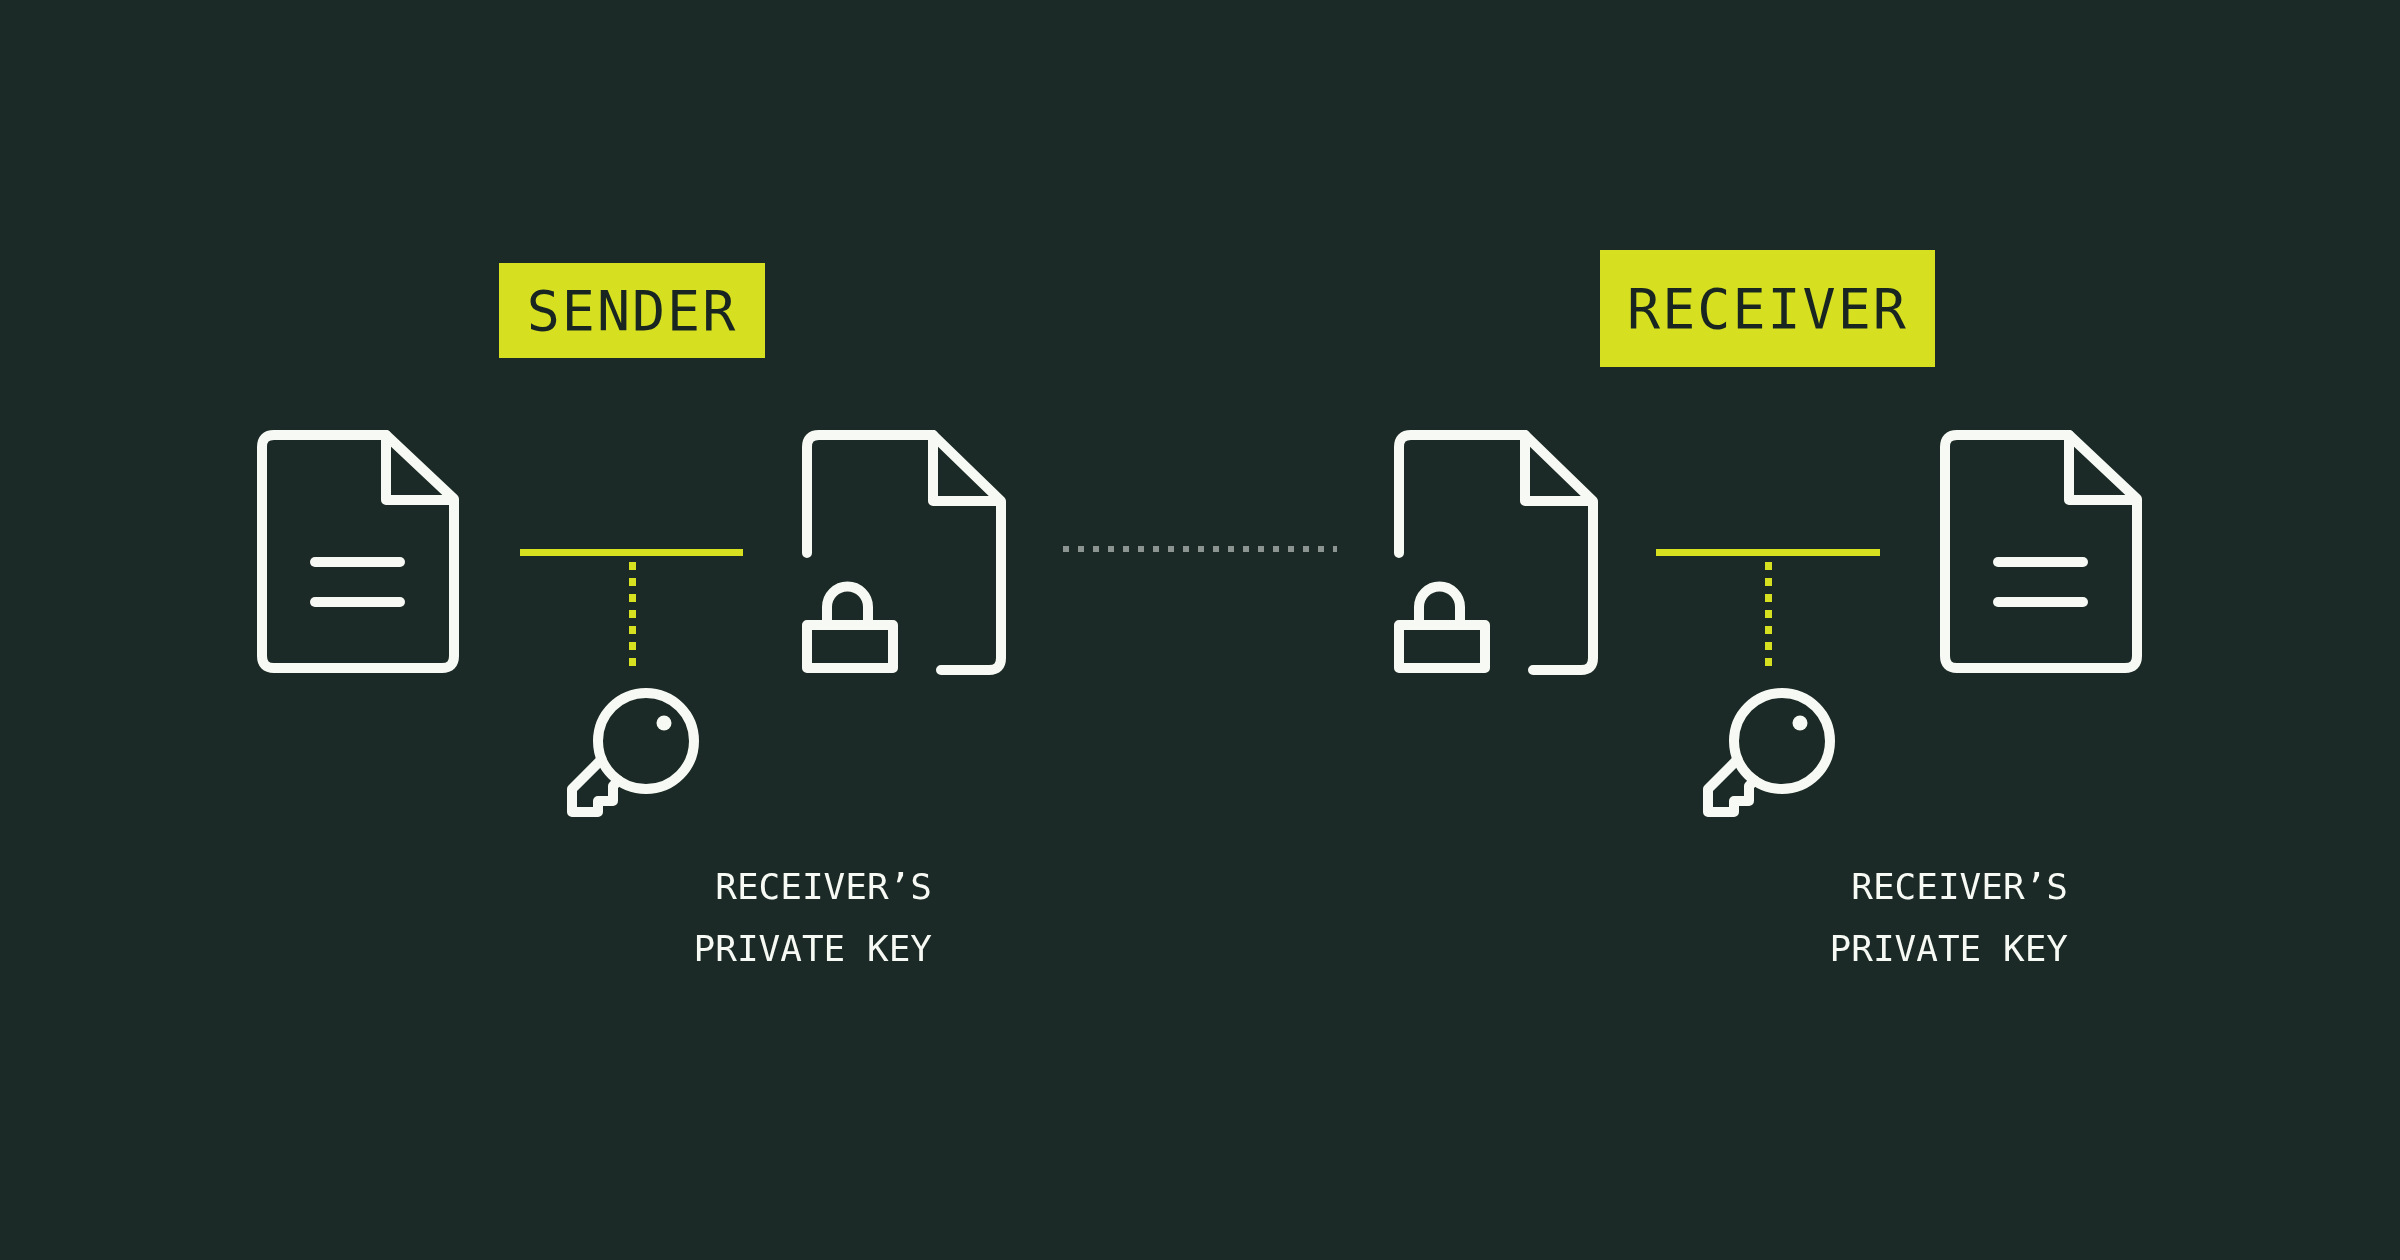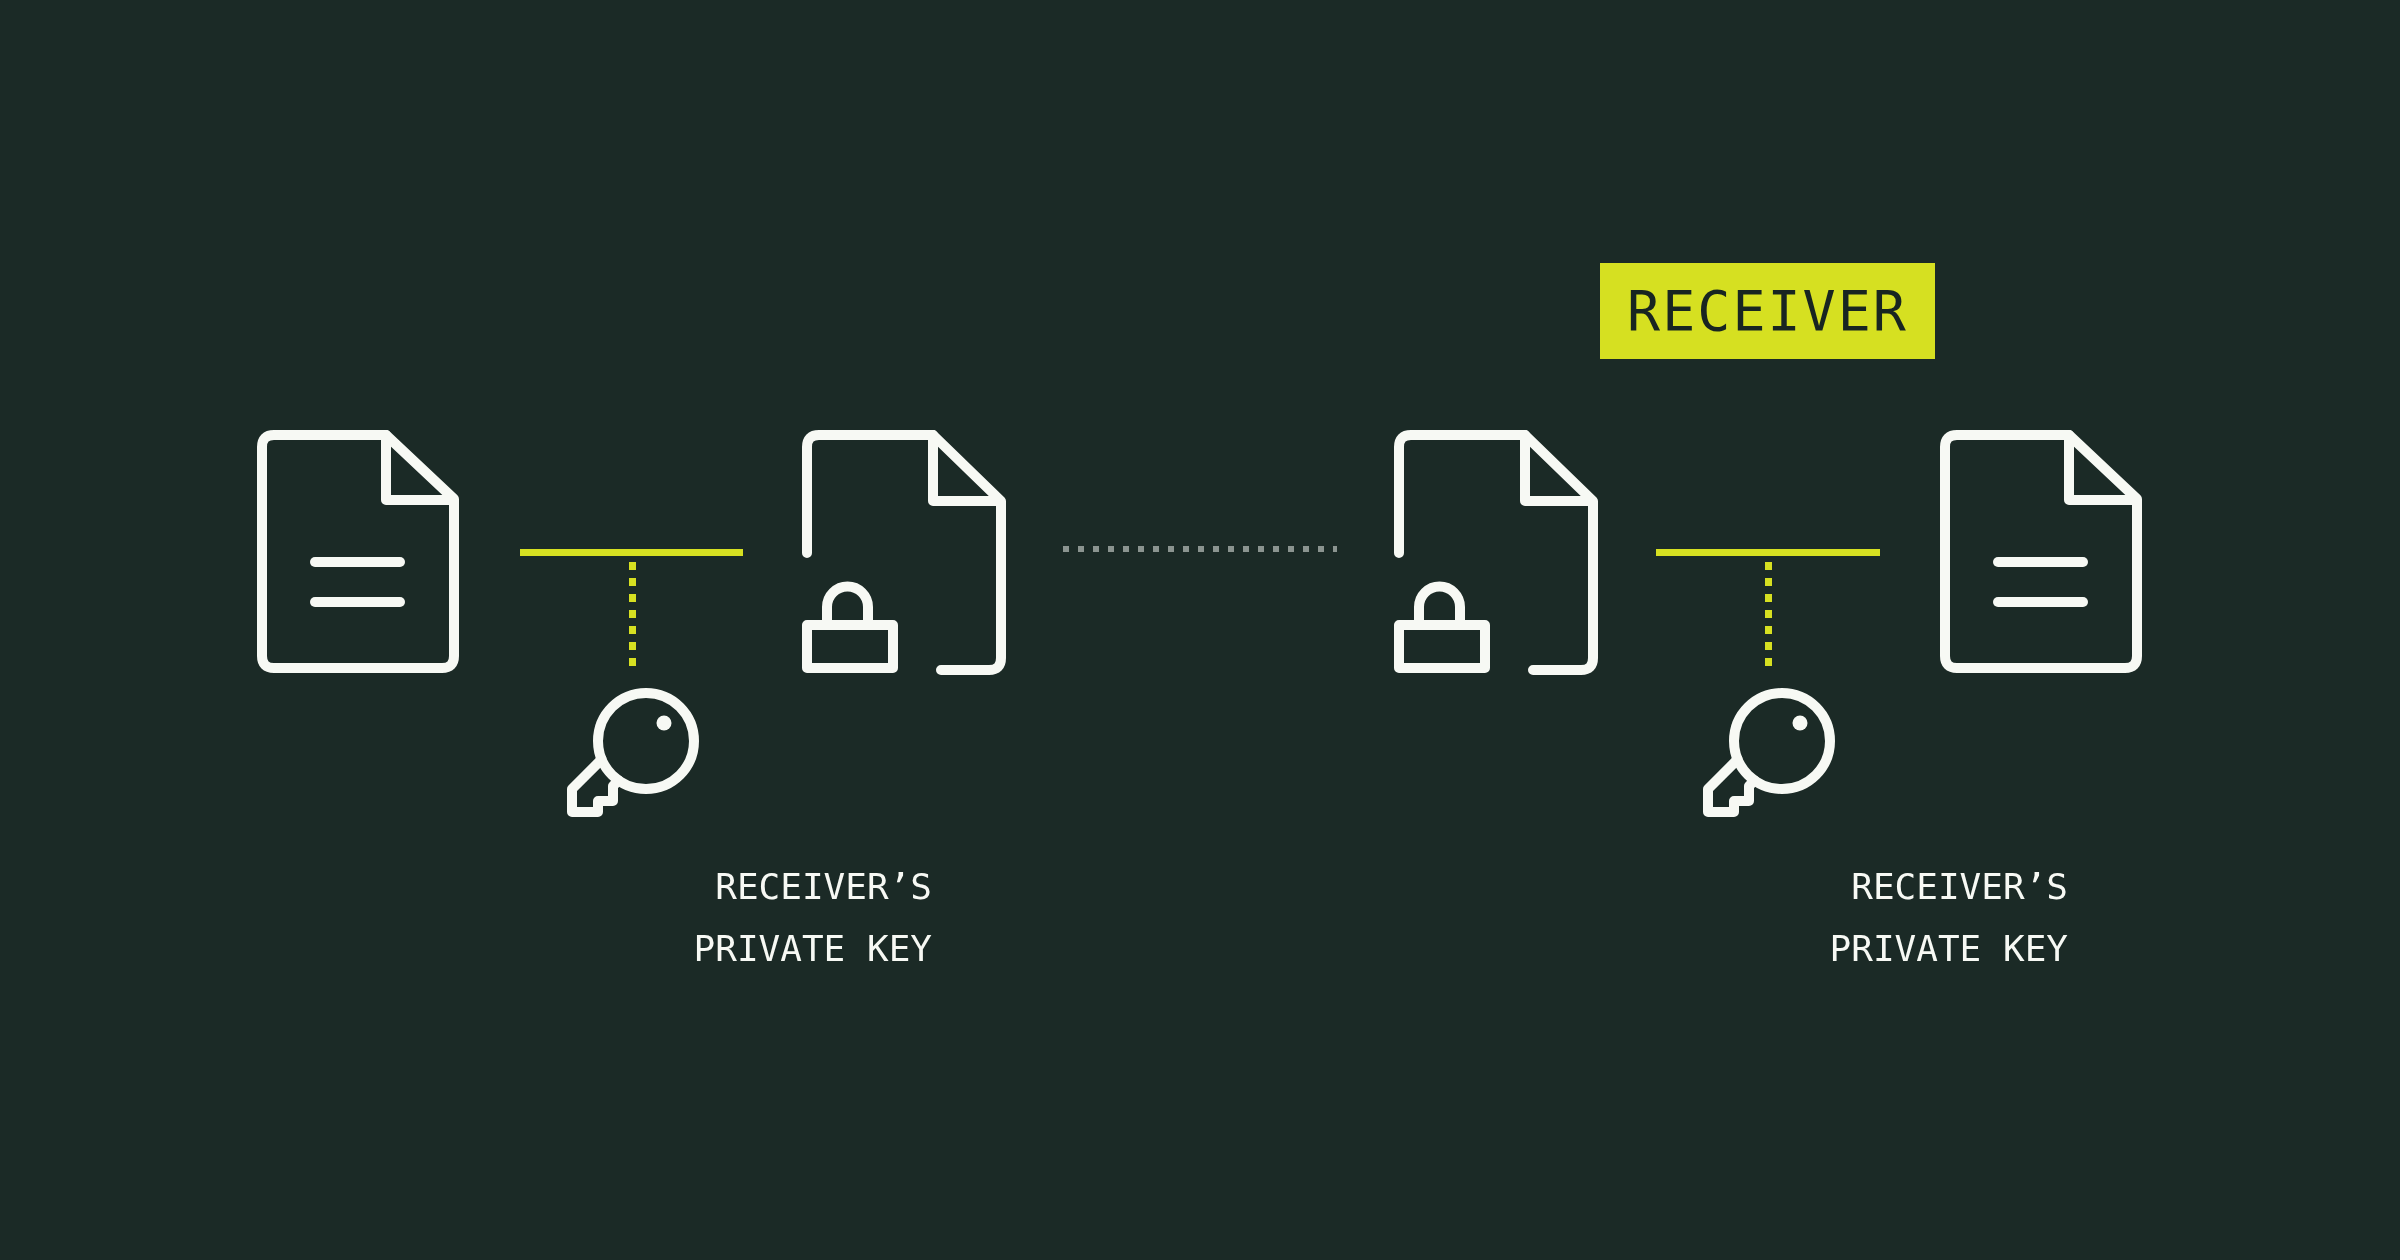--- a/index.html
+++ b/index.html
@@ -26,21 +26,21 @@
   .badge {
     display: flex; align-items: center; justify-content: center;
     background: var(--accent-yellow);
     color: var(--badge-text);
     font-size: 55px;
     font-weight: 500;
     letter-spacing: 2px;
     white-space: nowrap;
   }
   #badge-sender   { left: 499px;  top: 263px; width: 266px; height: 95px; }
-  #badge-receiver { left: 1600px; top: 263px; width: 335px; height: 96px; }
+  #badge-receiver { left: 1600px; top: 250px; width: 335px; height: 117px; }
 
   svg.icon { display: block; overflow: visible; color: var(--stroke-white); }
   svg.icon .ln {
     fill: none;
     stroke: currentColor;
     stroke-width: 10;
     stroke-linecap: round;
     stroke-linejoin: round;
   }
   svg.icon .dot { fill: currentColor; stroke: none; }
@@ -88,20 +88,21 @@
   #doc-lock-right  { left: 1392px; top: 428px; }
   #doc-plain-right { left: 1938px; top: 428px; }
   #key-left  { left: 570px;  top: 684px; }
   #key-right { left: 1706px; top: 684px; }
 </style>
 </head>
 <body>
 
 <div class="canvas">
 
+  <div class="badge abs" id="badge-sender">SENDER</div>
 
   <div class="badge abs" id="badge-receiver">RECEIVER</div>
 
   <svg class="icon abs" id="doc-plain-left" width="206" height="247" viewBox="0 0 206 247">
     <path class="ln" d="M 131 7 L 19 7 Q 7 7 7 19 L 7 228 Q 7 240 19 240 L 187 240 Q 199 240 199 228 L 199 71 Z"></path>
     <path class="ln" d="M 131 7 L 131 72 L 198 72"></path>
     <path class="ln" d="M 60 134 H 145"></path>
     <path class="ln" d="M 60 174 H 145"></path>
   </svg>
 

